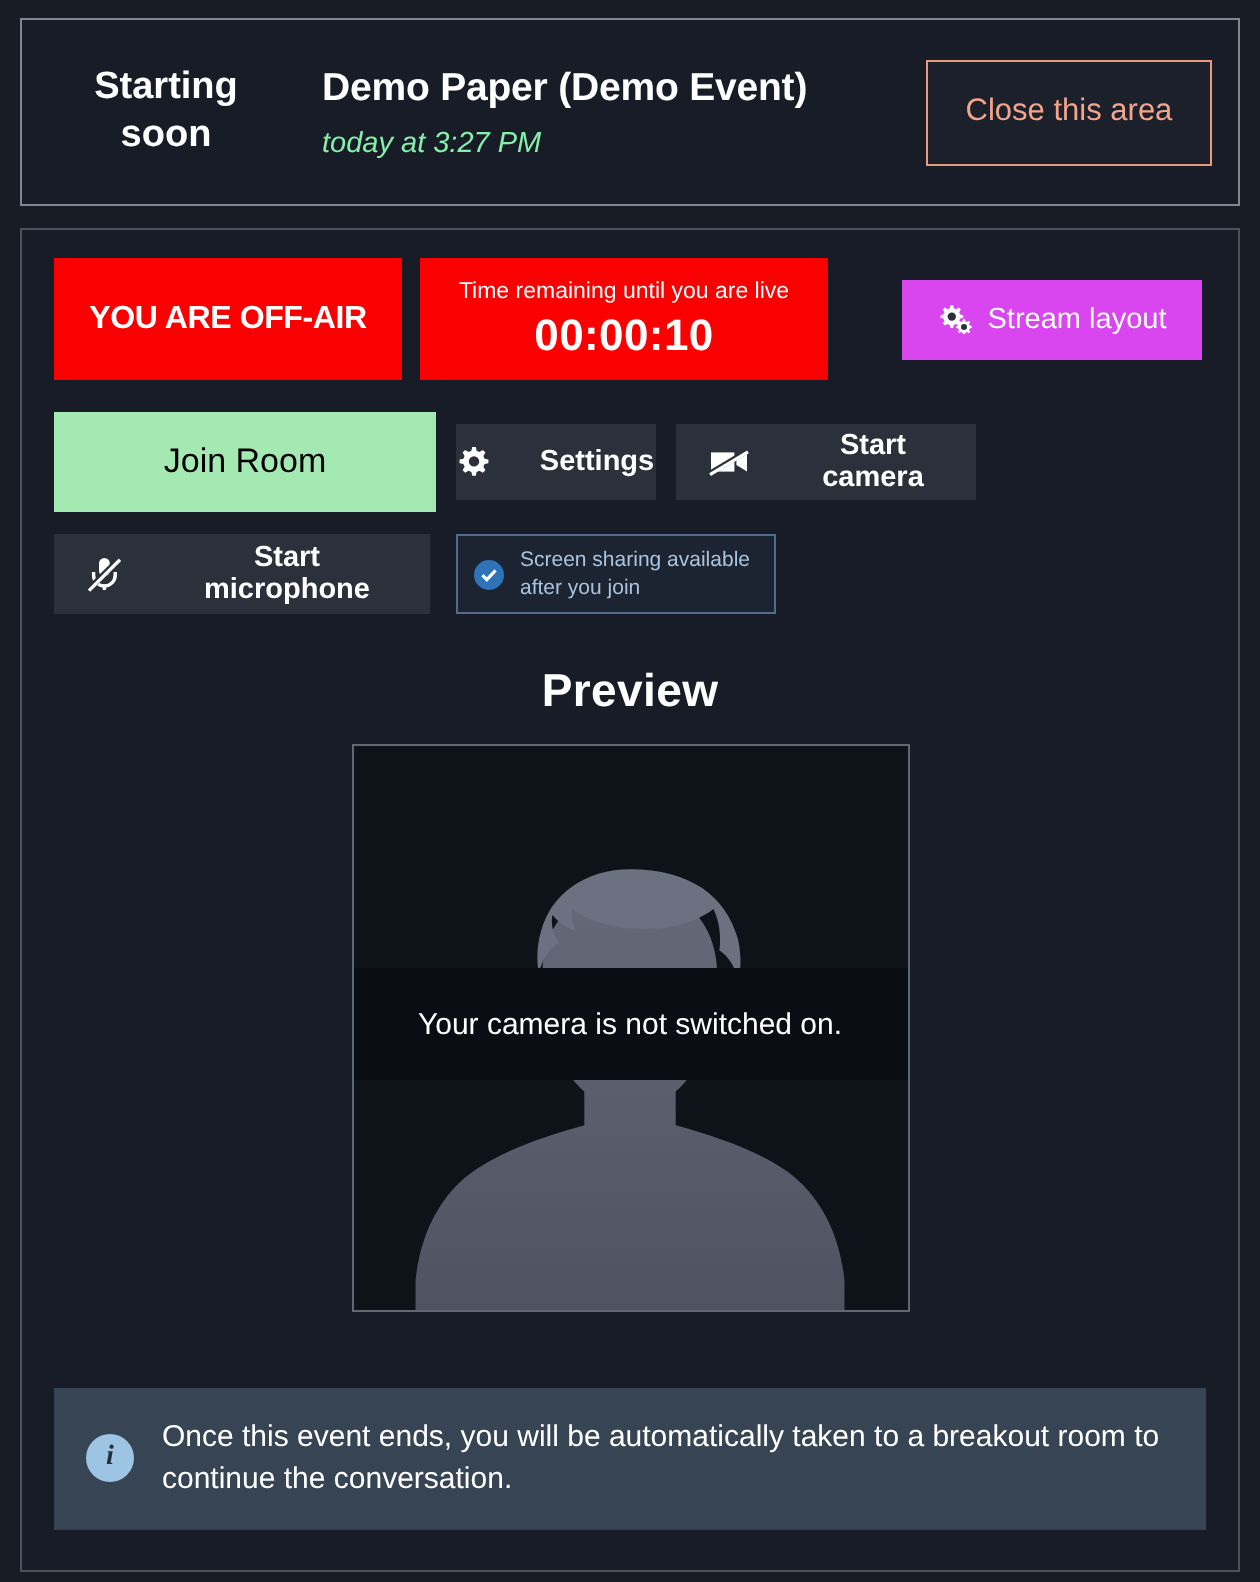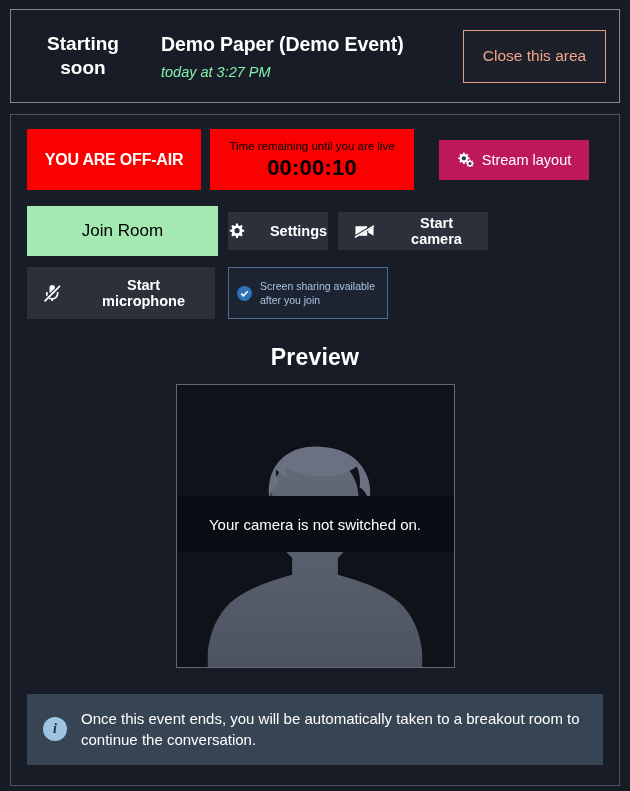--- a/index.html
+++ b/index.html
@@ -95,36 +95,36 @@
     font-size: 16px;
     font-weight: bold;
     display: flex;
     align-items: center;
     justify-content: center;
     letter-spacing: -0.2px;
   }
   .timer-banner {
     width: 204px;
     background: #fa0000;
-    color: #000000;
+    color: #ffffff;
     display: flex;
     flex-direction: column;
     align-items: center;
     justify-content: center;
     padding-top: 2px;
   }
   .timer-label { font-size: 11.5px; line-height: 1.1; }
   .timer-value { font-size: 22px; font-weight: bold; margin-top: 3px; letter-spacing: 0.2px; }
 
   .stream-layout-btn {
-    margin-left: 16px;
+    margin-left: 28px;
     width: 150px;
     height: 40px;
     align-self: center;
-    background: #be185d;
+    background: #d946ef;
     border: none;
     color: #ffffff;
     font-size: 14.5px;
     font-family: "Liberation Sans", sans-serif;
     display: flex;
     align-items: center;
     justify-content: center;
     gap: 8px;
     cursor: pointer;
   }
@@ -159,21 +159,21 @@
     font-family: "Liberation Sans", sans-serif;
     display: flex;
     align-items: center;
     justify-content: center;
     gap: 25px;
     cursor: pointer;
     padding: 0 16px;
   }
   .btn-settings { width: 100px; }
   .btn-camera   { width: 150px; }
-  .btn-mic      { width: 188px; height: 52px; }
+  .btn-mic      { width: 188px; height: 40px; }
 
   .controls-row-2 { margin-top: 11px; align-items: stretch; gap: 13px; }
 
   .screenshare-note {
     width: 160px;
     min-height: 40px;
     border: 1px solid #4f6b8e;
     background: #1d2431;
     display: flex;
     align-items: center;

